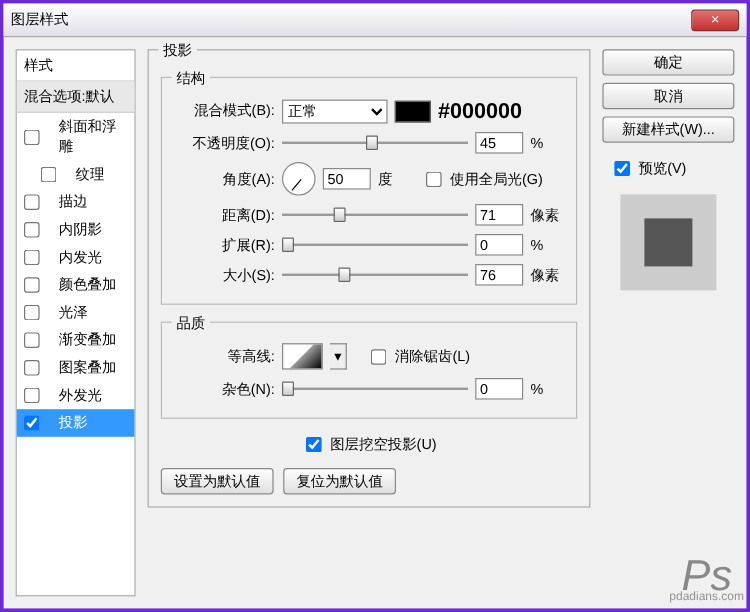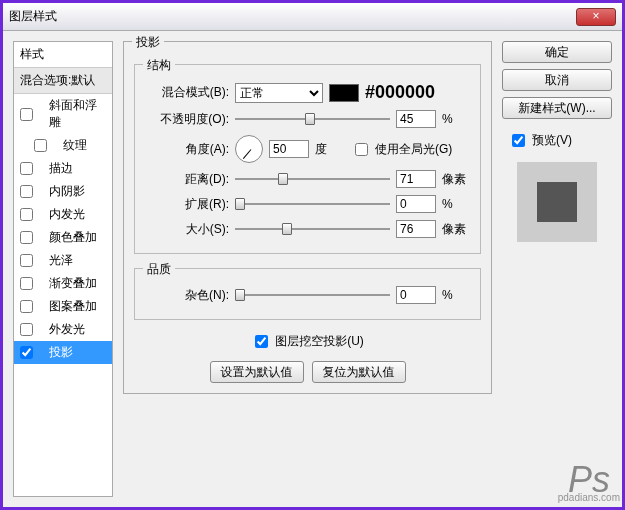--- a/index.html
+++ b/index.html
@@ -28,21 +28,21 @@
 .slider-thumb { position: absolute; top: 2px; width: 10px; height: 12px; background: linear-gradient(#fff,#ccc); border: 1px solid #666; border-radius: 1px; }
 .numbox { width: 40px; height: 18px; border: 1px solid #888; background: #fff; text-align: left; padding: 0 3px; line-height: 16px; }
 .unit { width: 30px; }
 select.combo { width: 88px; height: 20px; border: 1px solid #888; background: #fff; }
 .swatch { width: 30px; height: 18px; background: #000; border: 1px solid #666; }
 .hex { font-weight: bold; font-size: 18px; }
 .angle-dial { width: 28px; height: 28px; border: 1px solid #888; border-radius: 50%; background: #fff; position: relative; }
 .angle-dial::after { content: ""; position: absolute; width: 12px; height: 1px; background: #000; top: 13px; left: 3px; transform-origin: right center; transform: rotate(-50deg); }
 .contour-swatch { width: 34px; height: 22px; border: 1px solid #888; background: linear-gradient(135deg, #fff 0%, #fff 48%, #999 50%, #000 100%); display: inline-block; }
 .contour-arrow { width: 14px; height: 22px; border: 1px solid #888; border-left: none; background: #eee; text-align: center; line-height: 20px; display: inline-block; }
-.btnrow { display: flex; gap: 8px; justify-content: center; margin-top: 10px; }
+.btnrow { display: flex; gap: 8px; margin-top: 10px; }
 .btn { height: 22px; padding: 0 10px; background: linear-gradient(#fdfdfd,#e0e0e0); border: 1px solid #888; border-radius: 3px; line-height: 20px; cursor: pointer; }
 .right-panel { width: 110px; display: flex; flex-direction: column; gap: 6px; }
 .right-panel .btn { width: 100%; text-align: center; }
 .preview-box { width: 80px; height: 80px; margin: 6px auto 0; background: #ccc; display: flex; align-items: center; justify-content: center; }
 .preview-inner { width: 40px; height: 40px; background: #555; }
 .chk { display: flex; align-items: center; gap: 4px; }
 .watermark { position: absolute; right: 12px; bottom: 6px; font-size: 36px; color: #444; font-style: italic; opacity: .6; pointer-events: none; }
 .wm-sub { position: absolute; right: 2px; bottom: 4px; font-size: 10px; color: #555; opacity: .6; }
 </style>
 </head>
@@ -159,20 +159,29 @@
                 <div class="slider-track"></div>
                 <div class="slider-thumb" style="left:30%"></div>
               </div>
             <div class="numbox">76</div>
             <span class="unit">像素</span>
           </div>
         </div>
         <div class="subfs">
           <span class="fs-sub">品质</span>
           <div class="row">
+            <span class="lbl">等高线:</span>
+            <span class="contour-swatch"></span>
+              <span class="contour-arrow">▾</span>
+            <label class="chk" style="margin-left:10px">
+                <input type="checkbox" style="">
+                <span>消除锯齿(L)</span>
+              </label>
+          </div>
+          <div class="row">
             <span class="lbl">杂色(N):</span>
             <div class="slider">
                 <div class="slider-track"></div>
                 <div class="slider-thumb" style="left:0%"></div>
               </div>
             <div class="numbox">0</div>
             <span class="unit">%</span>
           </div>
         </div>
         <div class="row" style="justify-content:center;margin-top:12px">

